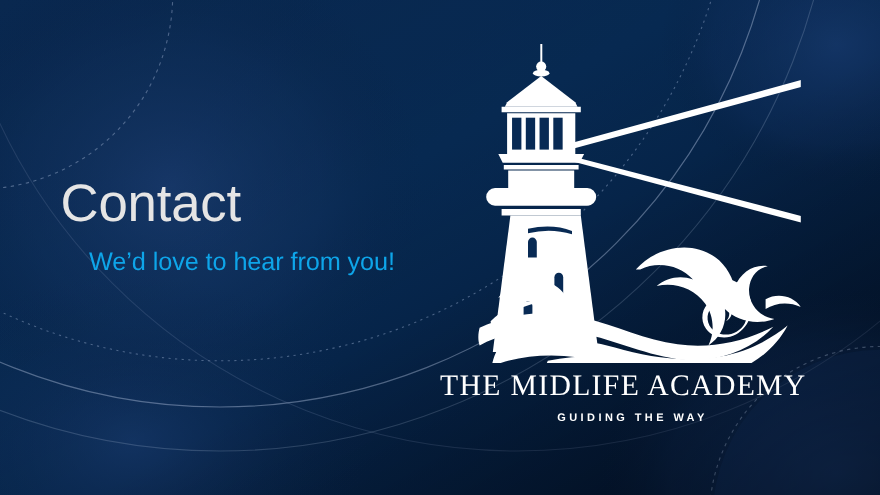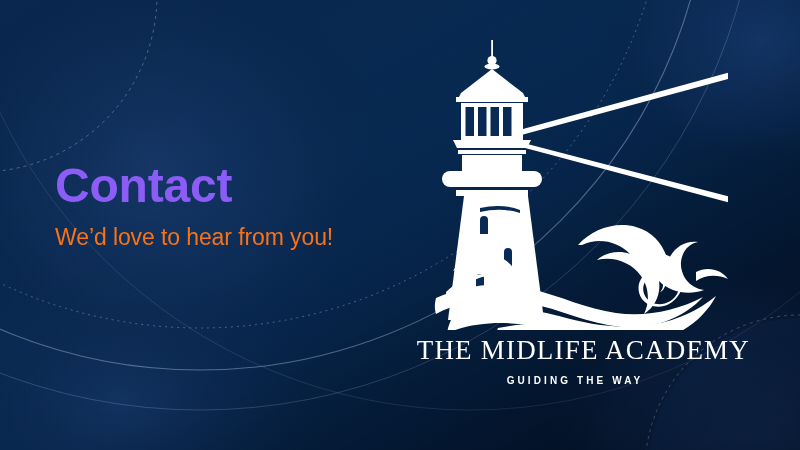--- a/index.html
+++ b/index.html
@@ -27,35 +27,36 @@
   #text-block {
     position: absolute;
     left: 55px;
     top: 160px;
     width: 330px;
   }
   #page-title {
     font-family: "Liberation Sans", sans-serif;
     font-size: 48px;
     line-height: 1.08;
-    font-weight: 700;
-    color: #8b5cf6;
+    font-weight: 400;
+    color: #e5e5e5;
     letter-spacing: -0.2px;
     margin: 0;
     white-space: nowrap;
   }
   #page-subtitle {
     font-family: "Liberation Sans", sans-serif;
     font-size: 23px;
     line-height: 1.2;
     font-weight: 400;
-    color: #f97316;
+    color: #0ea5e9;
     margin: 12px 0 0 0;
     letter-spacing: -0.1px;
     white-space: nowrap;
+    text-align: center;
   }
   
   #logo-lockup {
     position: absolute;
     left: 400px;
     top: 40px;
     width: 350px;
     height: 370px;
   }
   #logo-mark {
@@ -64,21 +65,21 @@
     top: 0;
     width: 300px;
     height: 290px;
     display: block;
   }
   #logo-wordmark {
     position: absolute;
     left: 0;
     top: 295px;
     width: 350px;
-    text-align: right;
+    text-align: left;
     font-family: "Liberation Serif", serif;
     font-size: 27px;
     font-weight: 400;
     color: #ffffff;
     letter-spacing: 1.2px;
     white-space: nowrap;
   }
   #logo-tagline {
     position: absolute;
     left: 0;

